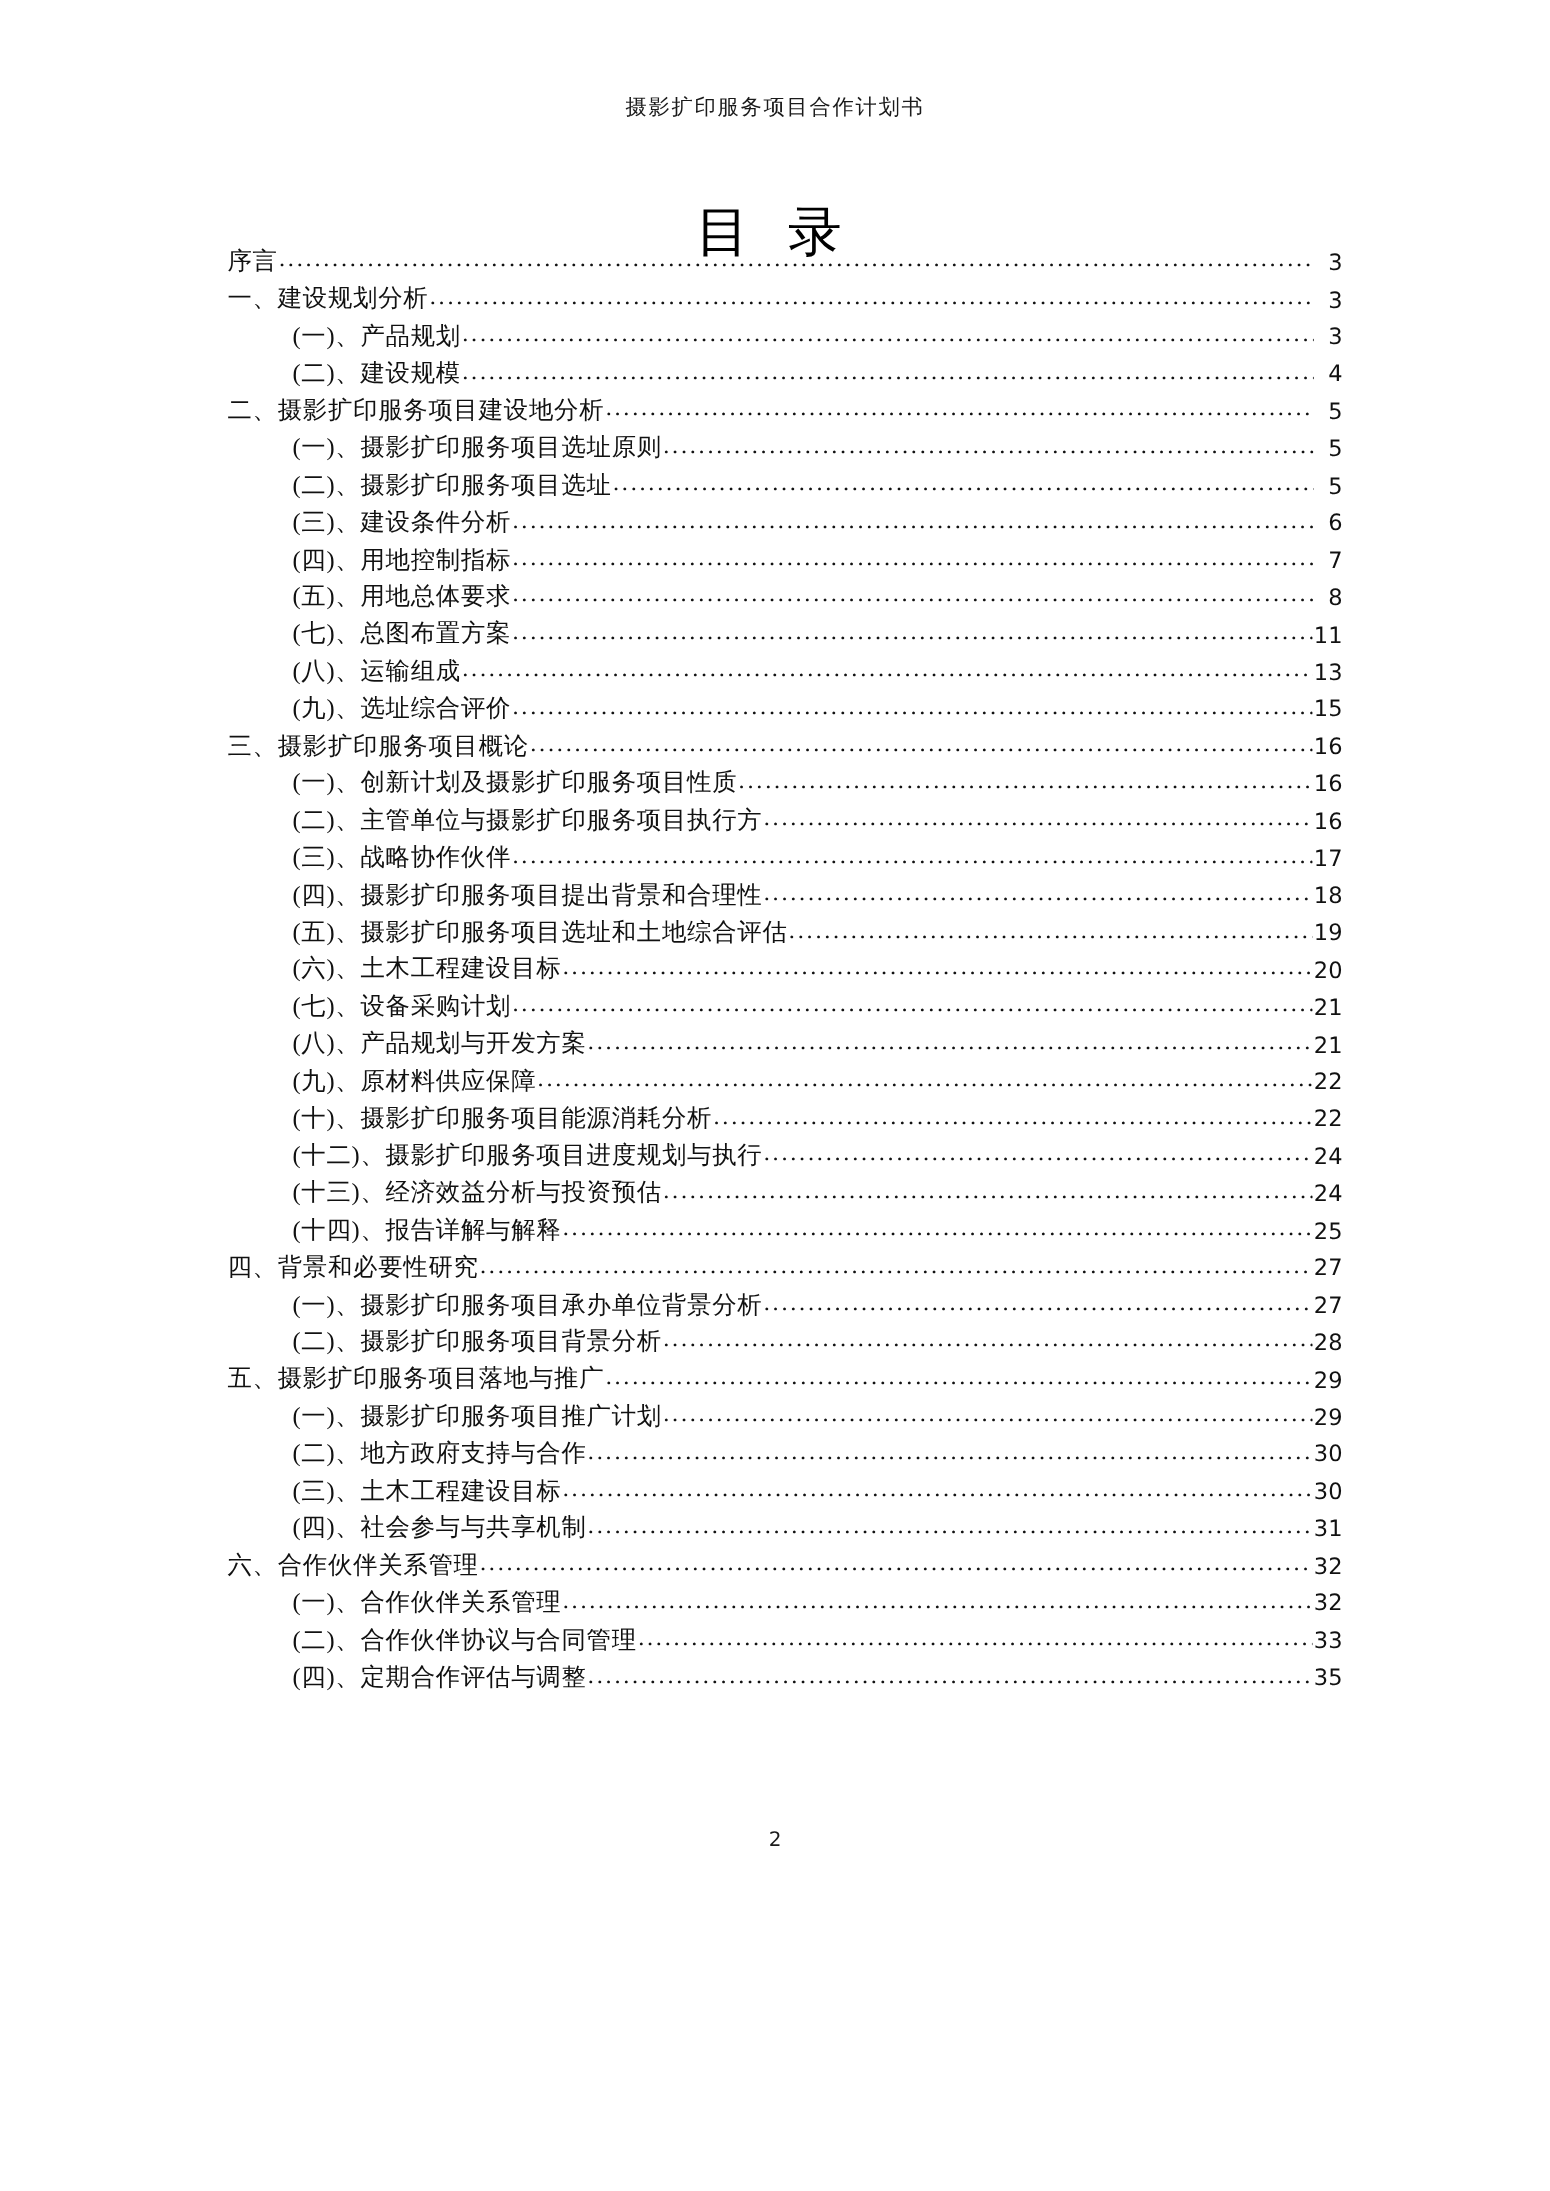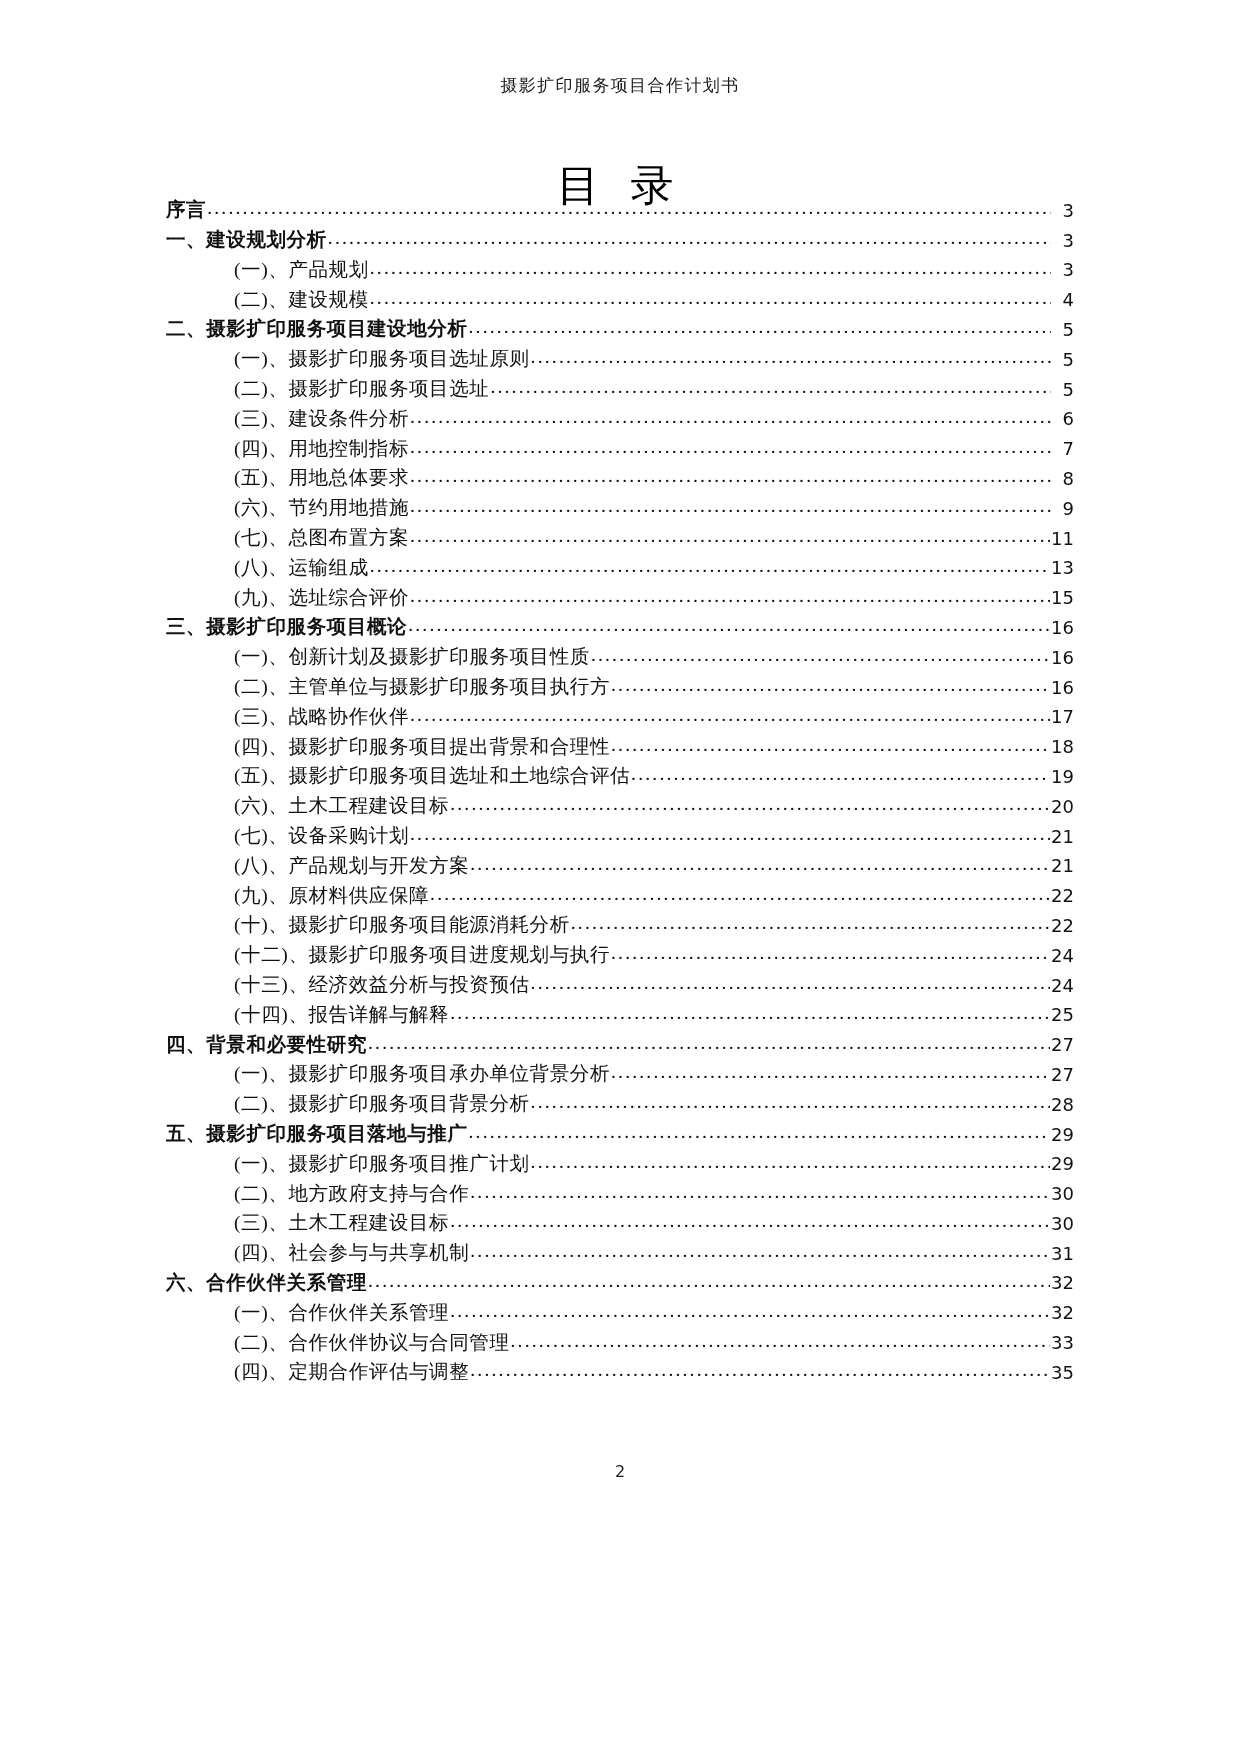--- a/index.html
+++ b/index.html
@@ -94,21 +94,21 @@
   }
 
   .toc-row .pageno {
     flex: 0 0 auto;
     text-align: right;
     min-width: 22px;
     padding-bottom: 2px;
     font-family: "DejaVu Sans", "Liberation Sans", sans-serif;
     font-size: 18px;
   }
-  .lvl-1 .label { margin-left: 0px; font-weight: bold; }
+  .lvl-1 .label { margin-left: 16px; }
   .lvl-2 .label { margin-left: 68px; }
 
   
   .doc-footer {
     position: absolute;
     top: 1462px;
     left: 0;
     width: 1240px;
     text-align: center;
     font-size: 16px;
@@ -170,25 +170,20 @@
         <span class="label">(四)、用地控制指标</span>
         <span class="leader"></span>
         <span class="pageno">7</span>
       </div>
       <div class="toc-row lvl-2">
         <span class="label">(五)、用地总体要求</span>
         <span class="leader"></span>
         <span class="pageno">8</span>
       </div>
       <div class="toc-row lvl-2">
-        <span class="label">(六)、节约用地措施</span>
-        <span class="leader"></span>
-        <span class="pageno">9</span>
-      </div>
-      <div class="toc-row lvl-2">
         <span class="label">(七)、总图布置方案</span>
         <span class="leader"></span>
         <span class="pageno">11</span>
       </div>
       <div class="toc-row lvl-2">
         <span class="label">(八)、运输组成</span>
         <span class="leader"></span>
         <span class="pageno">13</span>
       </div>
       <div class="toc-row lvl-2">

